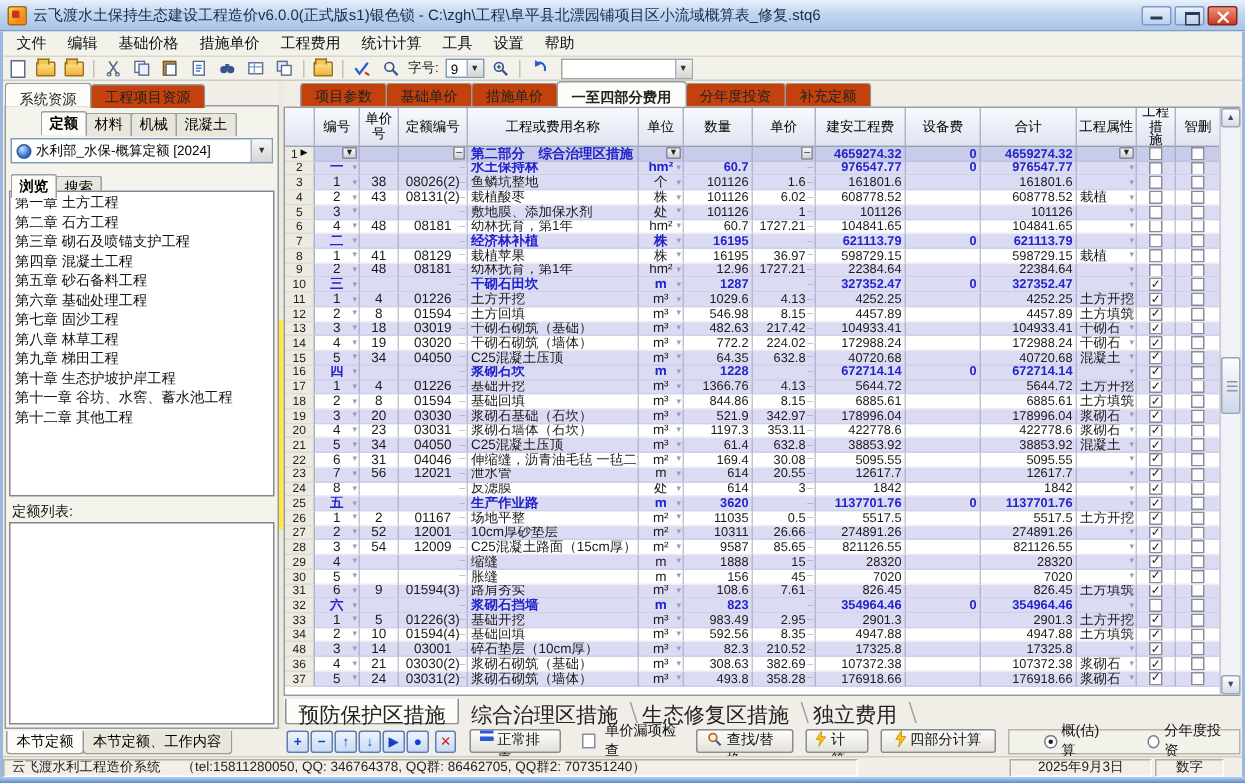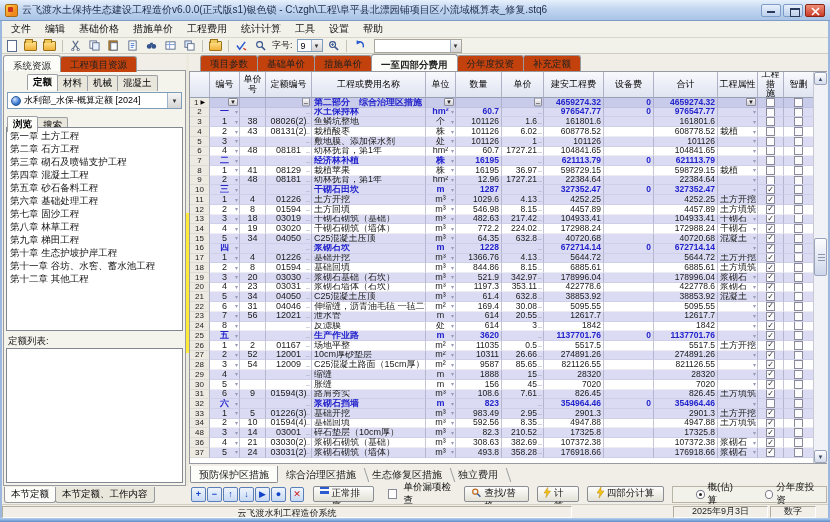--- a/index.html
+++ b/index.html
@@ -116,21 +116,21 @@
     align-items:center; justify-content:center; }
   .sarrow.up { top:0; }
   .sarrow.dn { bottom:0; }
   .sthumb { position:absolute; left:0; top:166px; width:13px; height:38px; background:linear-gradient(#fdfdfe,#cdd6ea);
     border:1px solid #9aa4bc; border-radius:2px; }
   .sthumb::after { content:""; position:absolute; left:3px; top:15px; width:7px; height:1px;
     background:#8a94ac; box-shadow:0 3px 0 #8a94ac, 0 6px 0 #8a94ac; }
 
   
   .sheet-tabs { position:absolute; left:190px; top:466px; height:17px; display:flex; align-items:stretch; }
-  .shtab { font-size:10px; padding:2px 8px 0; color:#222; position:relative;font-family:Liberation Serif, serif; }
+  .shtab { font-size:14px; padding:2px 8px 0; color:#222; position:relative;font-family:Liberation Serif, serif; }
   .shtab.active { background:#fcfcf8; border:1px solid #8a8d92; border-top:none; border-radius:0 0 2px 2px; }
   .shtab:not(.active)::after { content:""; position:absolute; right:-3px; top:2px; bottom:1px; width:1px;
     background:#9a9d a2; background:#9a9da2; transform:skewX(18deg); }
   .gfooter { position:absolute; left:191px; top:485px; width:636px; height:18px; display:flex; align-items:center; }
   .nb { width:15px; height:15px; margin-right:1px; border:1px solid #5a7fb8; border-radius:2px;
     background:linear-gradient(#eef4fd,#c8daf4); color:#1142c8; font-size:9px; font-weight:bold;
     display:flex; align-items:center; justify-content:center; line-height:9px; }
   .nb.del { color:#d02020; margin-left:3px; }
   .pbtn { height:16px; border:1px solid #8a8d92; border-radius:2px; background:linear-gradient(#fdfdfc,#e3e1d7);
     font-size:9.5px; color:#111; display:flex; align-items:flex-start; padding:0 6px; margin-left:8px; gap:3px; }
@@ -143,21 +143,21 @@
   .radiobox { margin-left:8px; height:17px; border:1px solid #b8b5a6; display:flex; align-items:center;
     padding:0 7px; gap:10px; background:#f2f1ea; }
   .radio { display:flex; align-items:center; gap:3px; font-size:9.5px; color:#111;padding-left:16px; }
   .rdot { width:9px; height:9px; border-radius:50%; border:1px solid #7a7a8a; background:#fff; position:relative; }
   .rdot.on::after { content:""; position:absolute; left:2px; top:2px; width:3px; height:3px; border-radius:50%; background:#222; }
 
   
   .statusbar { position:absolute; left:0; top:504px; width:830px; height:14px; background:#f1efe7;
     border-top:1px solid #d2cfc2; display:flex; align-items:center; font-size:9px; color:#222; }
   .sp { height:12px; display:flex; align-items:center; padding:0 5px; border:1px solid;
-    border-color:#b2afa0 #fff #fff #b2afa0; margin-left:2px; white-space:nowrap; overflow:hidden;flex-direction:column; }
+    border-color:#b2afa0 #fff #fff #b2afa0; margin-left:2px; white-space:nowrap; overflow:hidden; }
   .sp.main { width:570px; }
   .sp.date { width:95px; margin-left:auto; justify-content:center; }
   .sp.mode { width:46px; justify-content:center; margin-right:14px; }
   .bottomedge { position:absolute; left:0; top:518px; width:830px; height:4px;
     background:linear-gradient(#b8d2f2,#5e8cc8); }
   .edge-l,.edge-r { position:absolute; top:21px; bottom:4px; width:2px; background:#9db8de; }
   .edge-l { left:0; } .edge-r { right:0; }
 
   
   .ic-doc { width:10px; height:12px; background:#fff; border:1px solid #5a6a8a; position:relative; }

